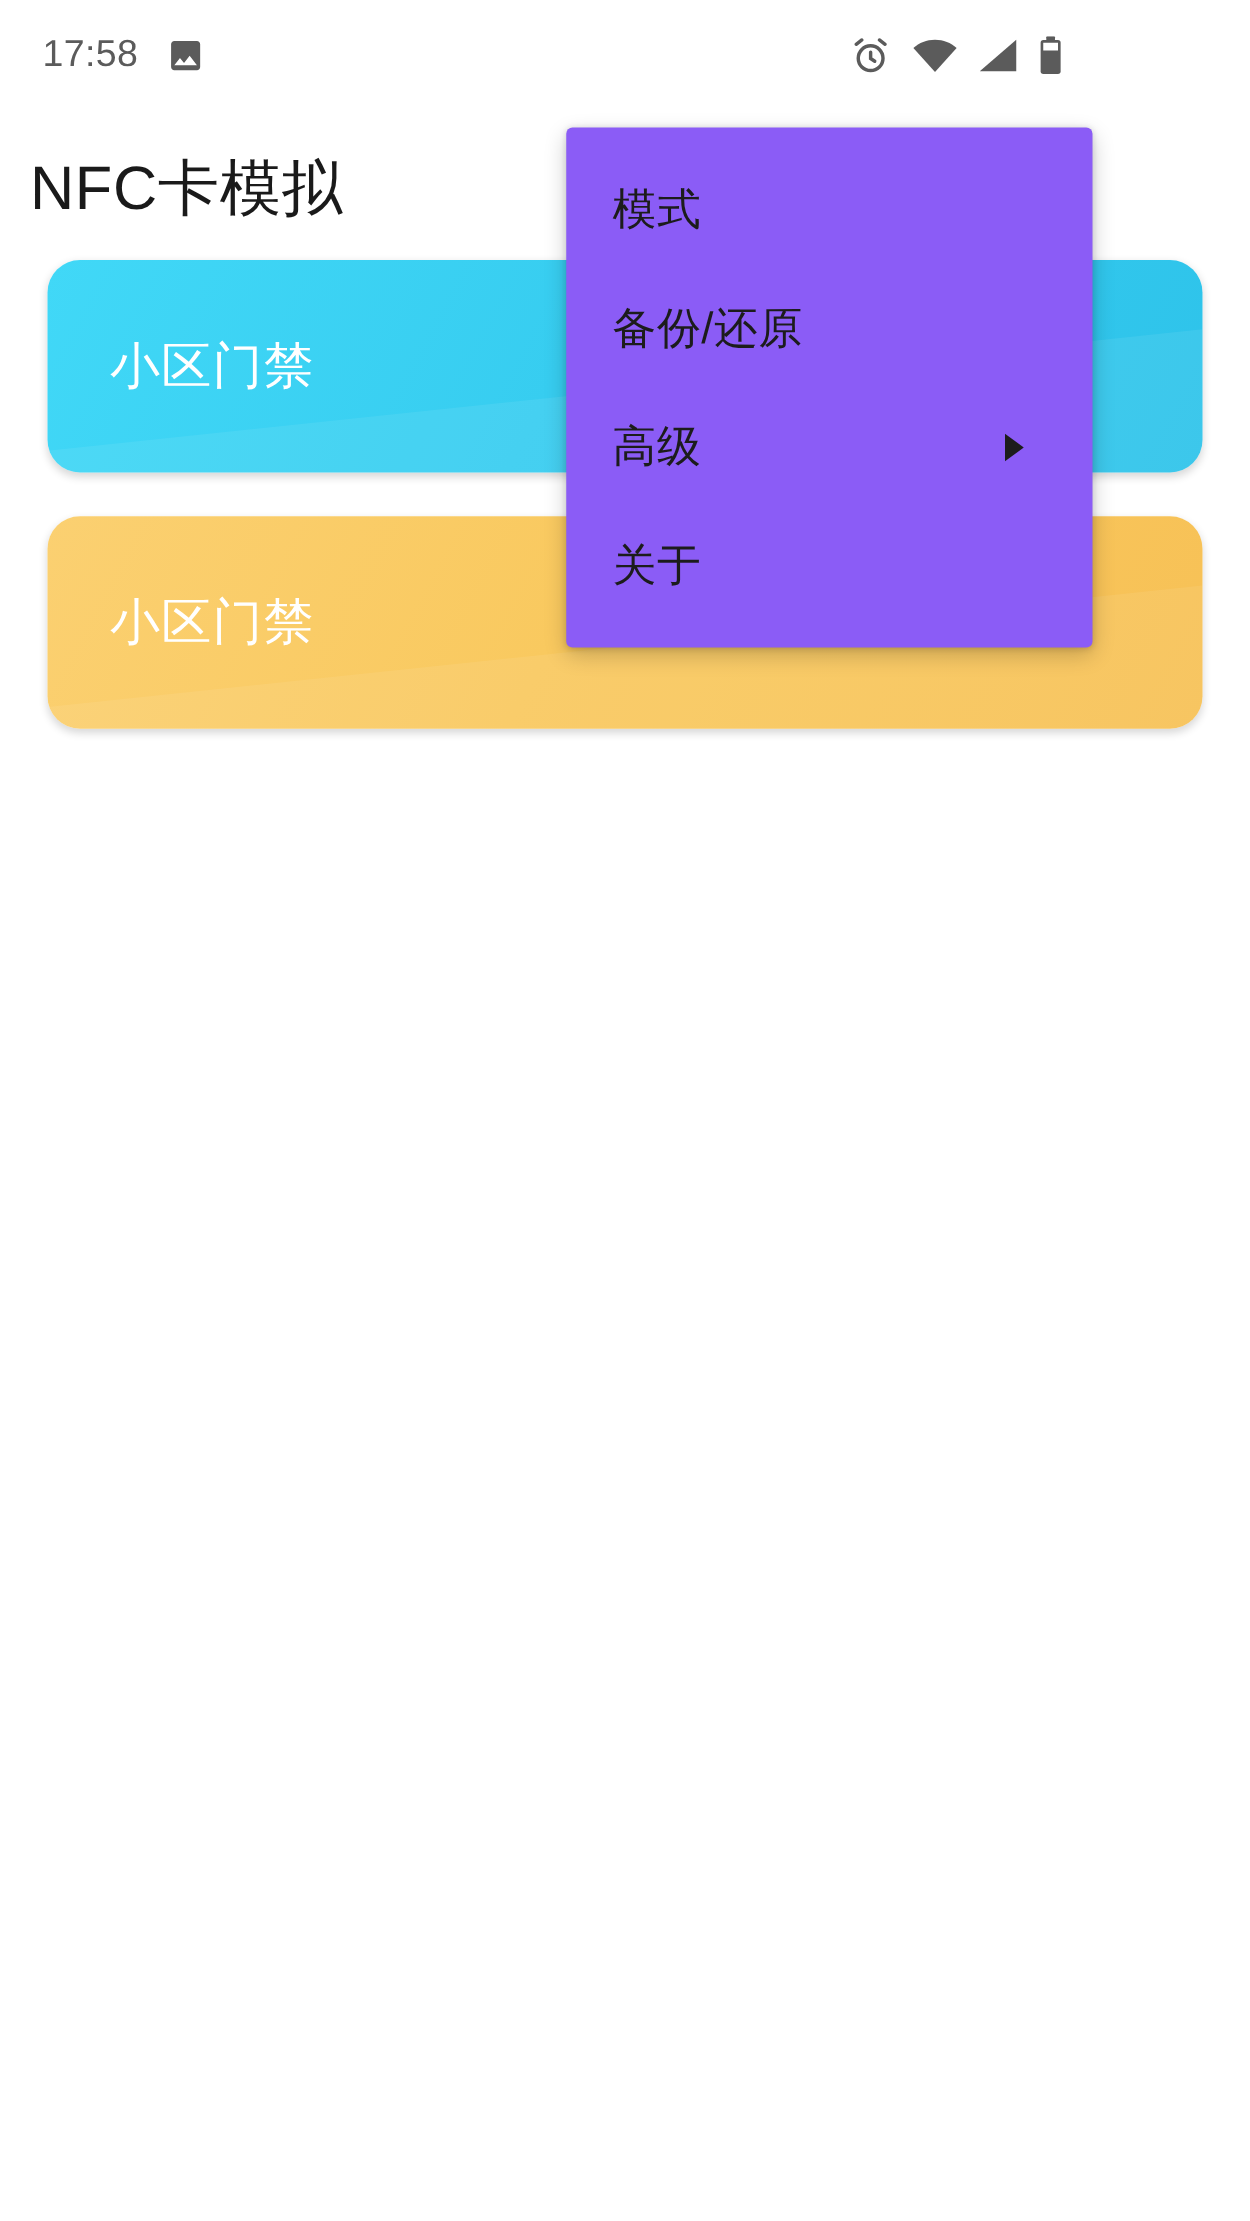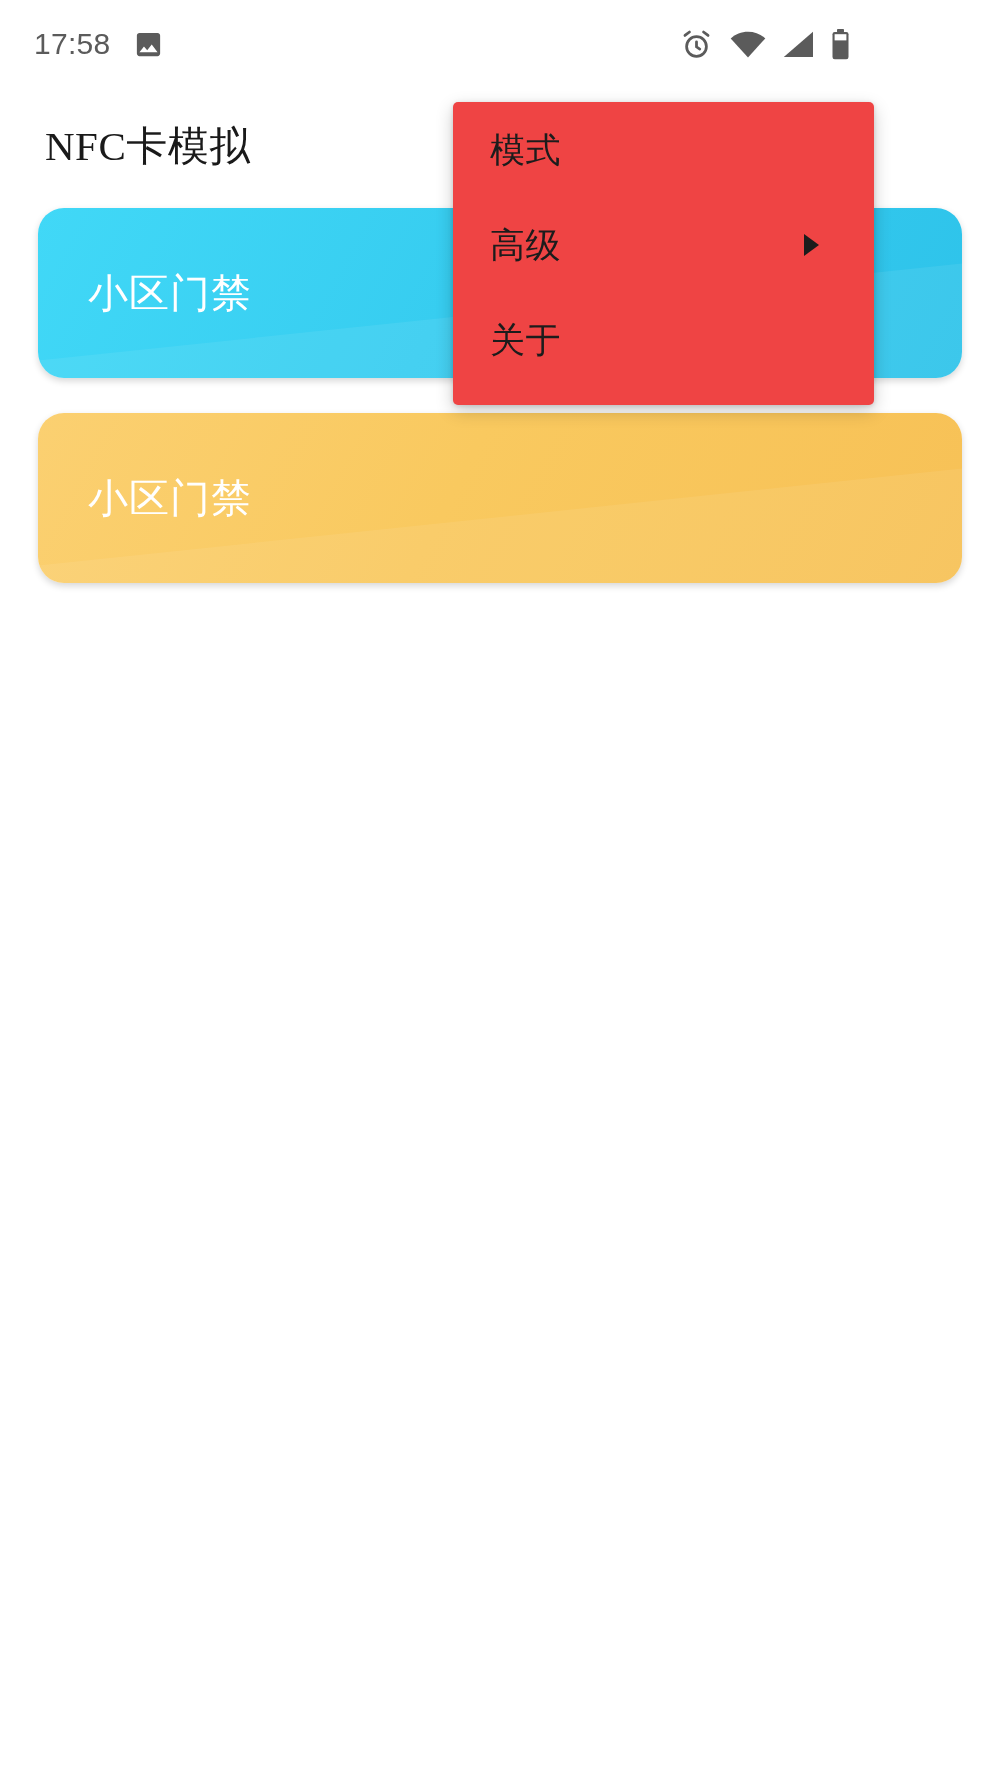--- a/index.html
+++ b/index.html
@@ -42,28 +42,27 @@
   .status-right {
     display: flex;
     align-items: center;
     gap: 17px;
   }
   .icon-svg { display: block; }
 
   
   .app-title {
     position: absolute;
-    left: 45px;
+    left: 24px;
     top: 122px;
-    font-size: 41px;
+    font-size: 49px;
     color: #1a1a1a;
     letter-spacing: 0.5px;
     line-height: 1.2;
     white-space: nowrap;
-    font-family: Liberation Serif, serif;
   }
 
   
   .card-list {
     position: absolute;
     left: 0;
     top: 208px;
     width: 1000px;
   }
   .card {
@@ -104,24 +103,24 @@
     line-height: 1;
     text-align: right;
   }
 
   
   .popup-menu {
     position: absolute;
     left: 453px;
     top: 102px;
     width: 421px;
-    background: #ef4444;
+    background: #8b5cf6;
     border-radius: 5px;
     box-shadow: 0 6px 18px rgba(0,0,0,0.20), 0 1px 5px rgba(0,0,0,0.14);
-    padding: 0 0 18px 0;
+    padding: 18px 0 18px 0;
     box-sizing: border-box;
     z-index: 20;
   }
   .menu-item {
     height: 95px;
     display: flex;
     align-items: center;
     padding: 0 32px 0 37px;
     box-sizing: border-box;
     position: relative;
@@ -198,20 +197,23 @@
   </div>
 </div>
 
 <div class="popup-menu">
 
   <div class="menu-item">
     <span class="menu-item-label">模式</span>
   </div>
 
 
+  <div class="menu-item">
+    <span class="menu-item-label">备份/还原</span>
+  </div>
 
   <div class="menu-item">
     <span class="menu-item-label">高级</span>
     <span class="menu-arrow"></span>
   </div>
 
 
   <div class="menu-item">
     <span class="menu-item-label">关于</span>
   </div>

